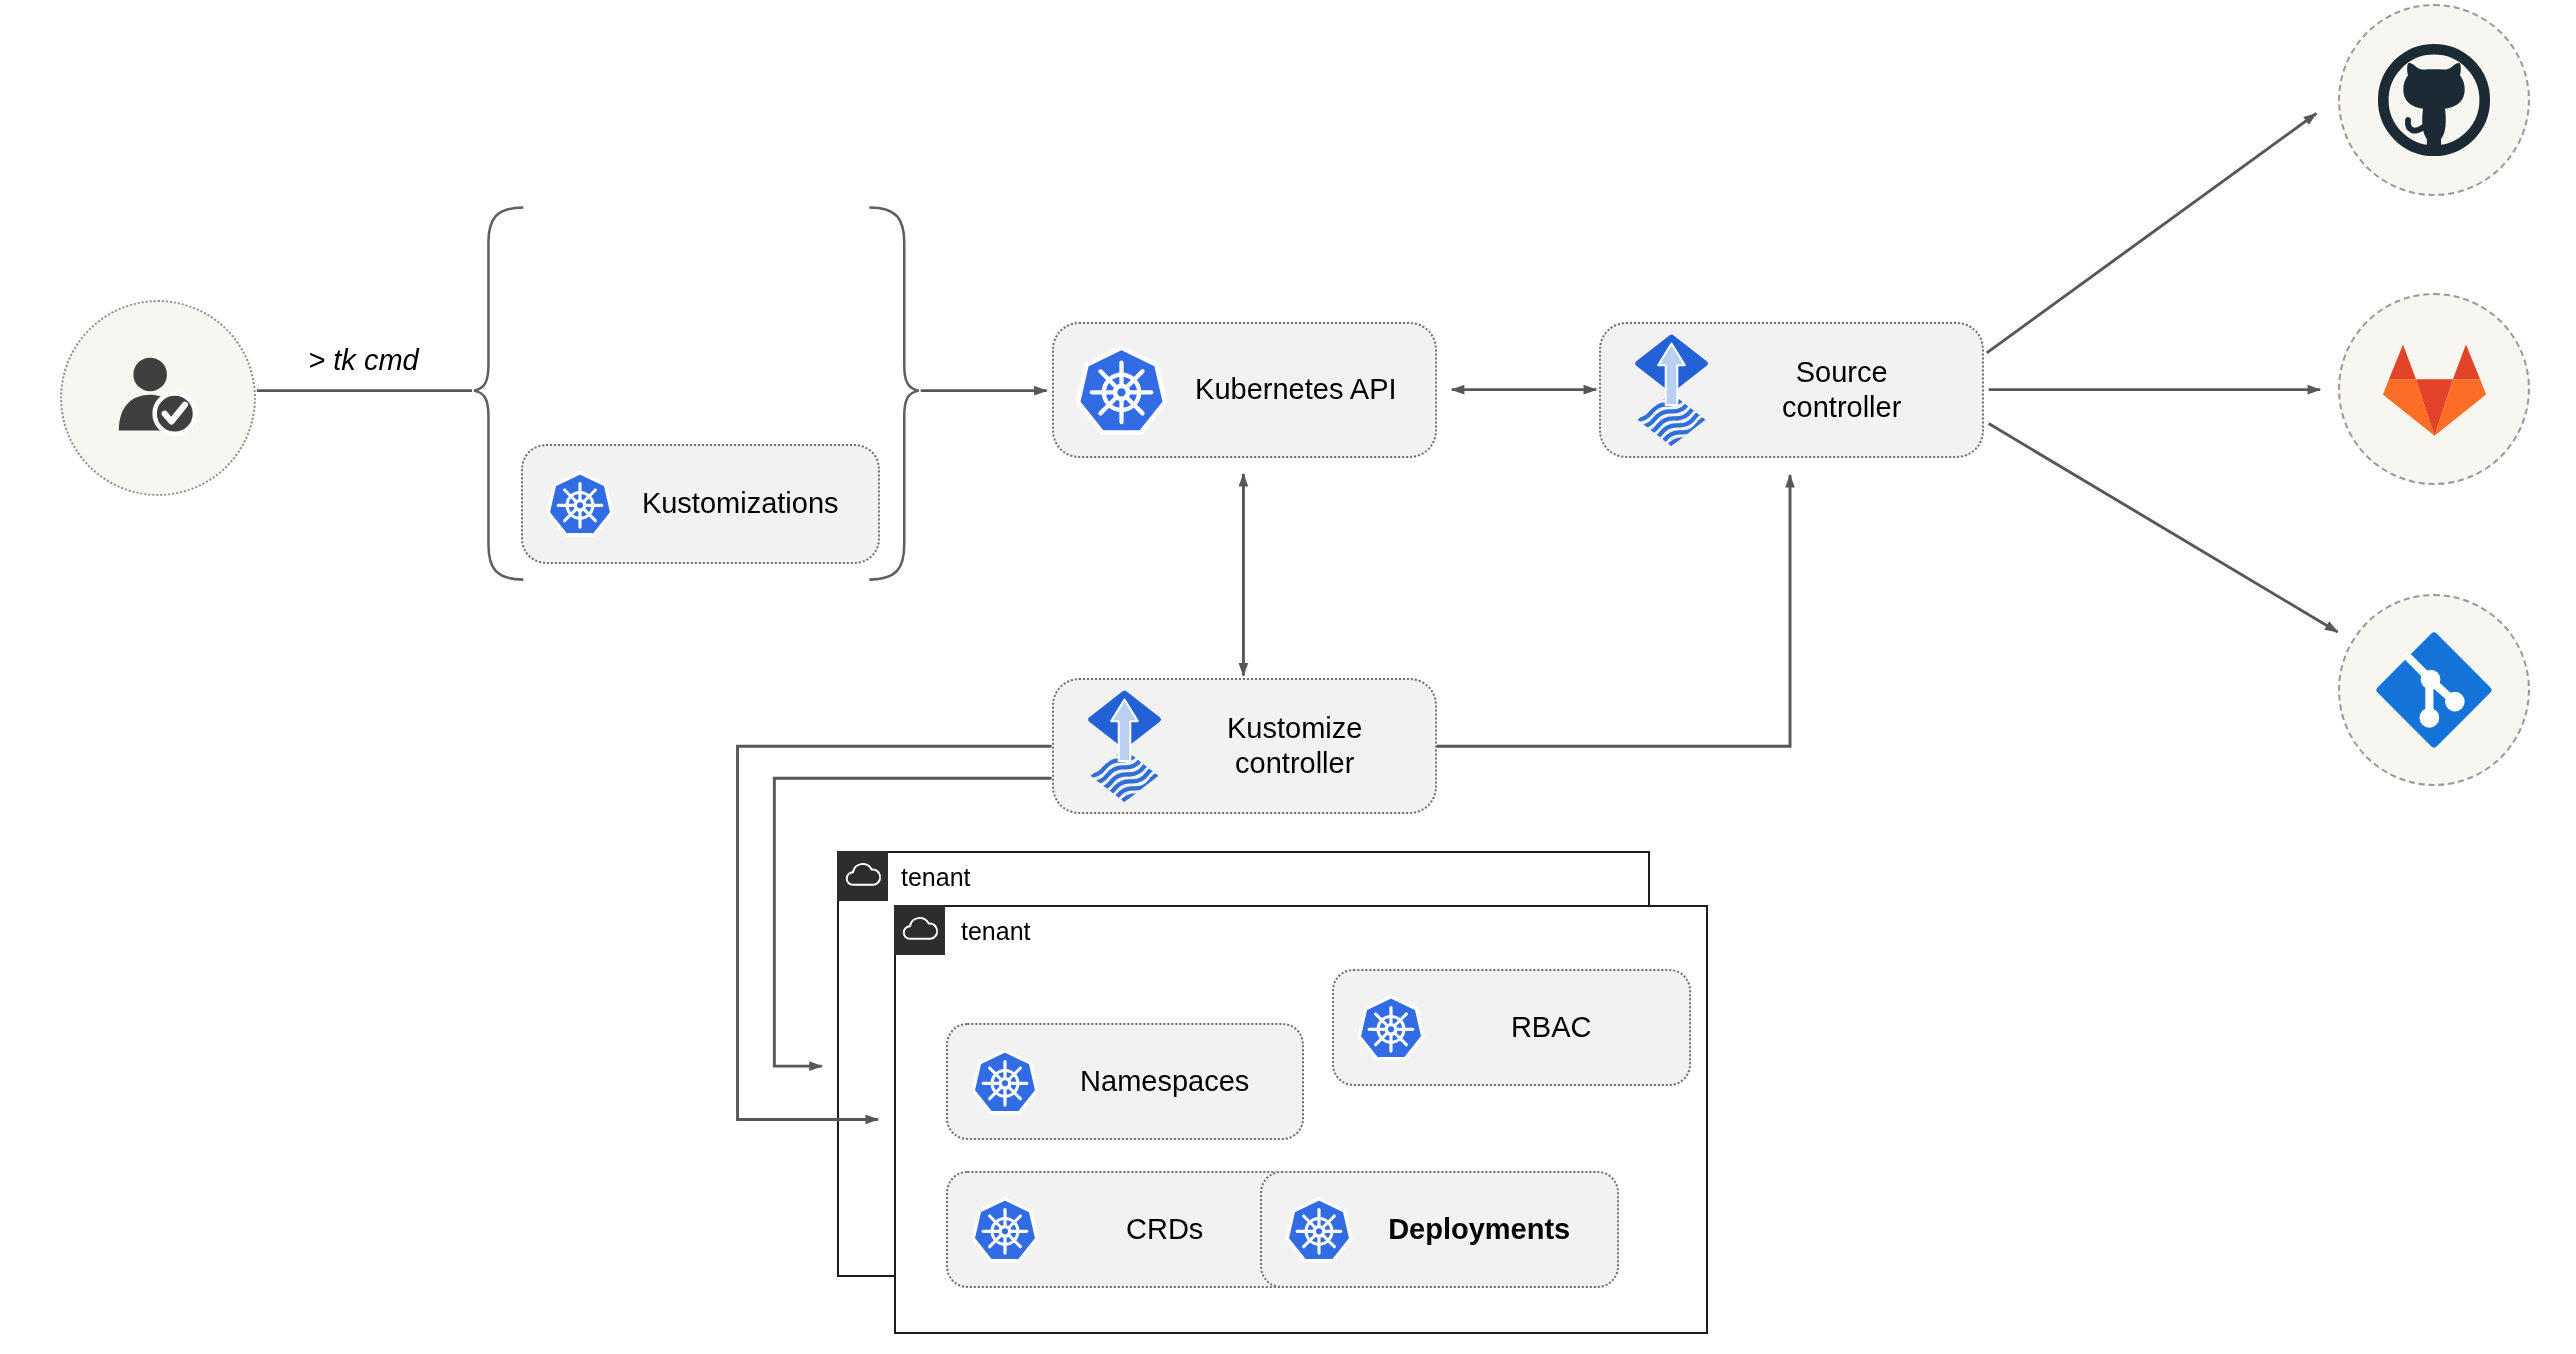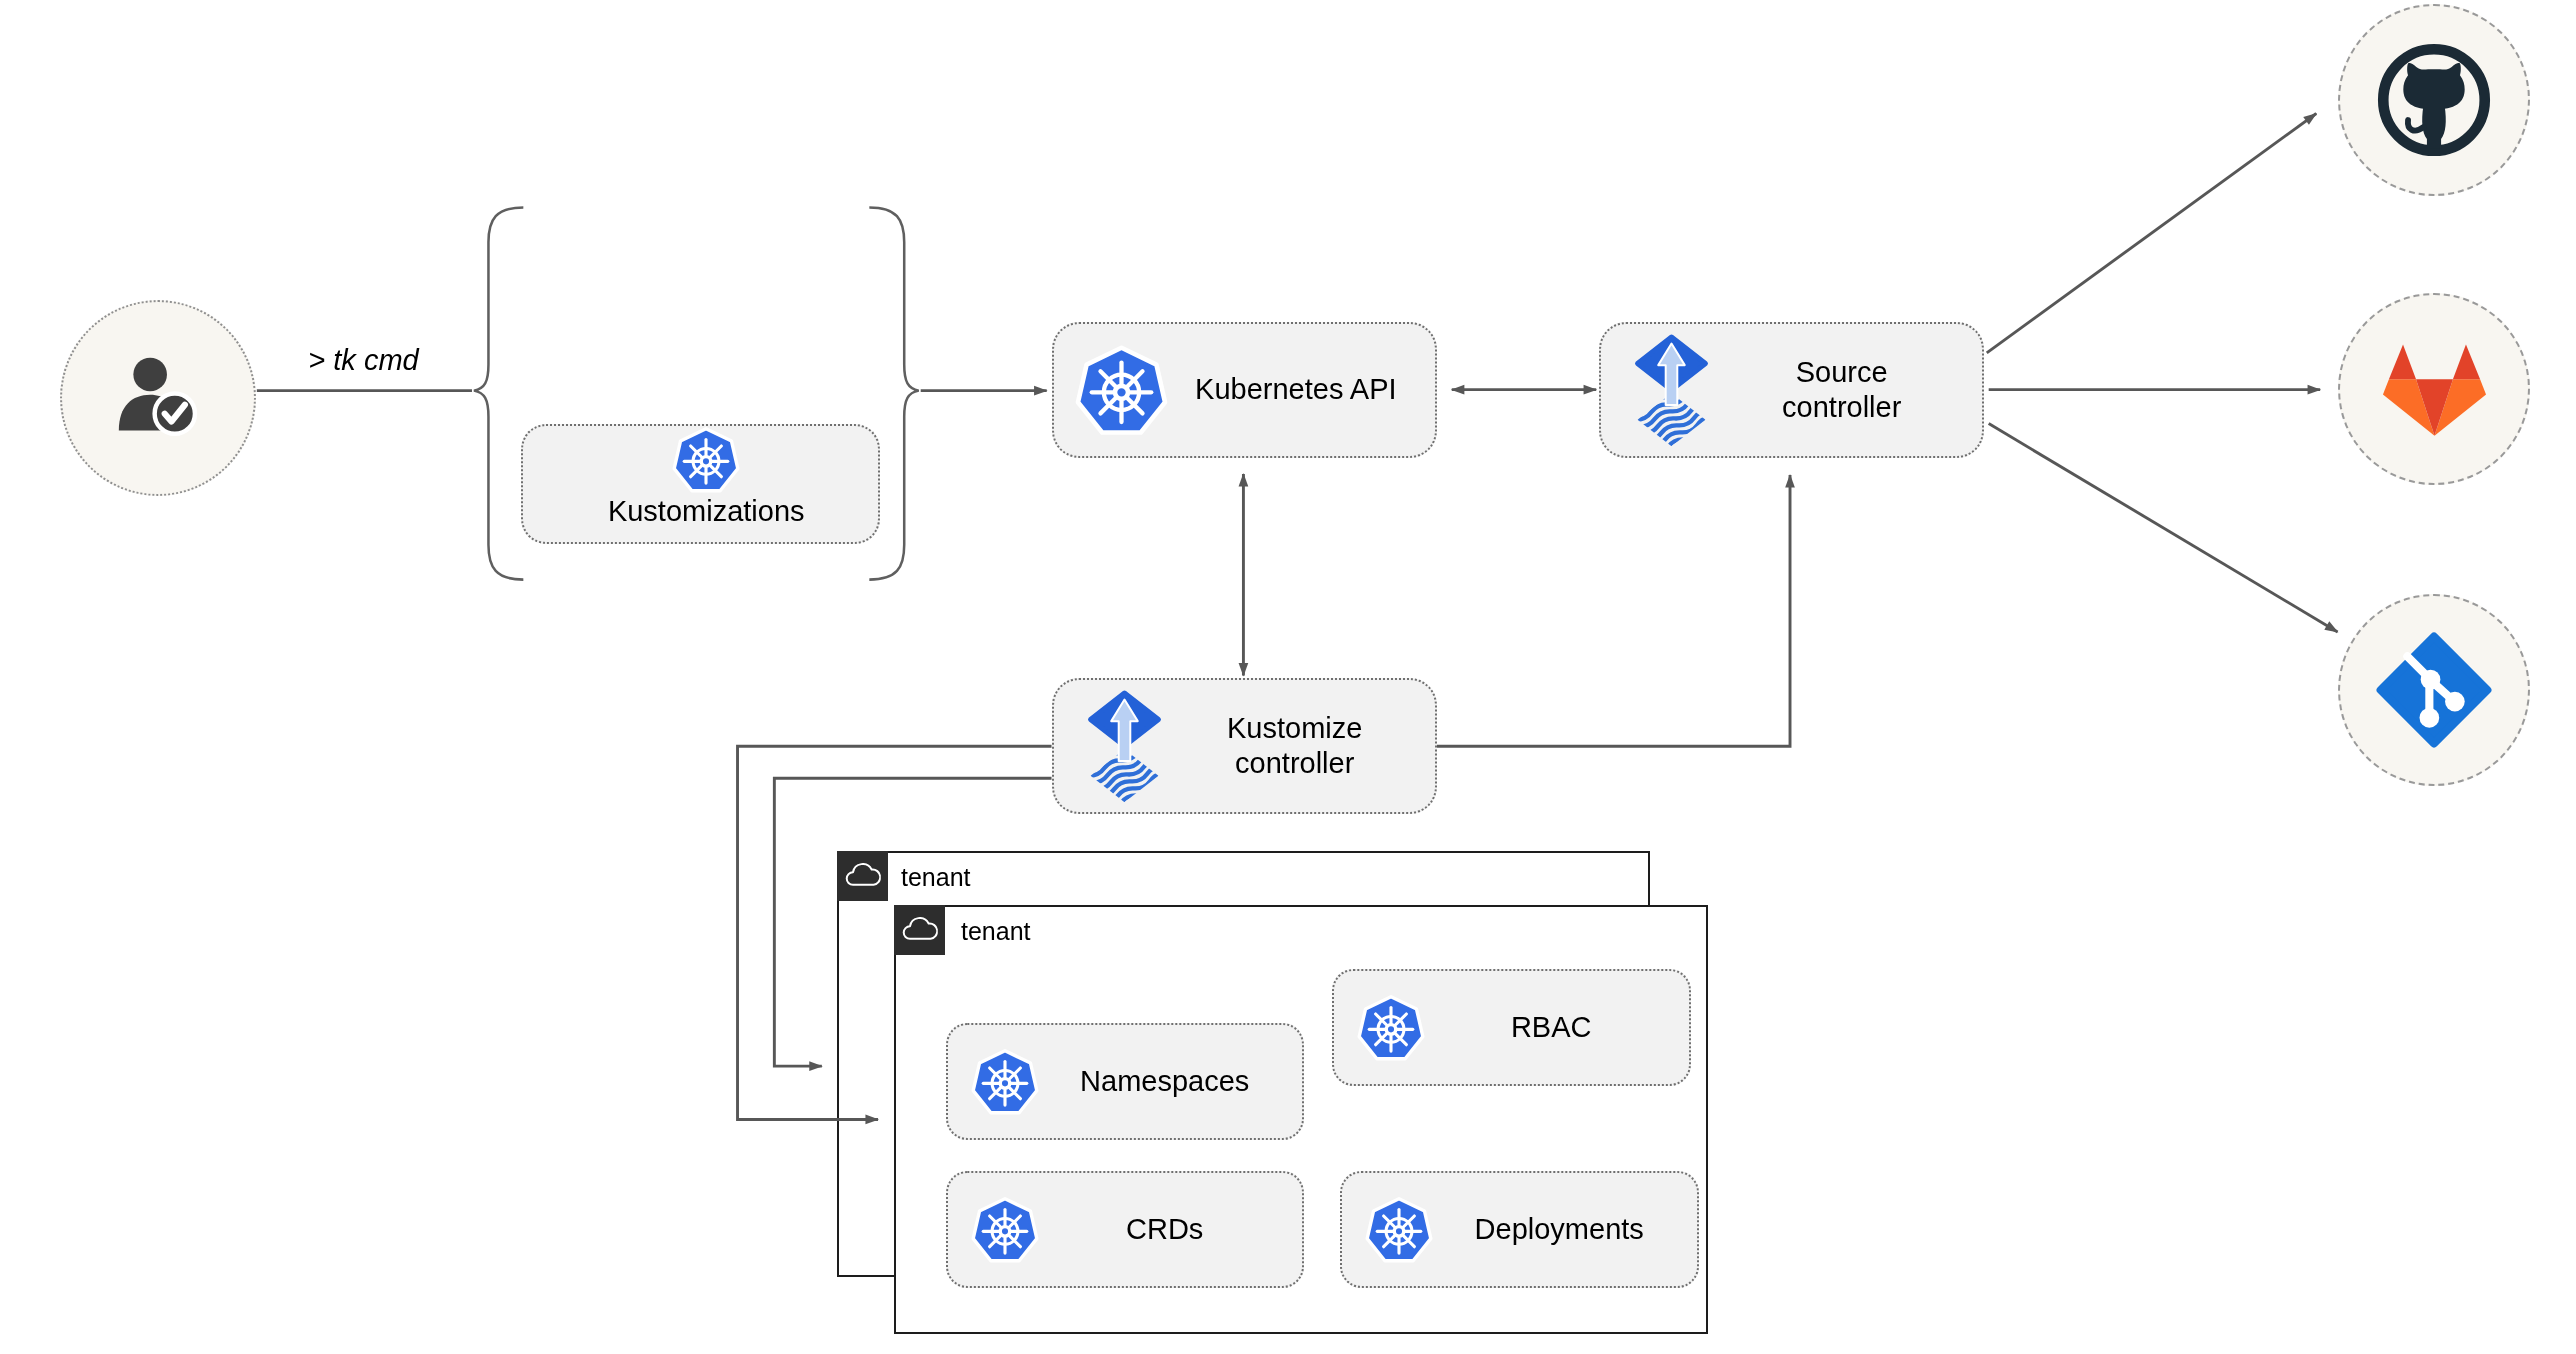--- a/index.html
+++ b/index.html
@@ -121,21 +121,21 @@
     <svg class="icon" width="112" height="112" viewBox="0 0 100 100">
       <circle cx="43" cy="29" r="15" style="fill:var(--person-gray)"></circle>
       <path d="M15,79 C15,57 27,47 43,47 C56,47 66,55 69,65 L69,79 Z" style="fill:var(--person-gray)"></path>
       <circle cx="65" cy="64" r="18" style="fill:var(--person-gray);stroke:#fff;stroke-width:4"></circle>
       <path d="M56,64 L62,71 L74,56" style="fill:none;stroke:#fff;stroke-width:5.5;stroke-linecap:round;stroke-linejoin:round"></path>
     </svg>
   </div>
 
   <div class="free-label" style="left:281px;top:344px;width:165px;font-style:italic;">&gt; tk cmd</div>
 
-  <div class="node" style="left:521px;top:424px;width:359px;height:120px;flex-direction:column;">
+  <div class="node" style="left:521px;top:444px;width:359px;height:120px;">
     <svg class="icon" width="68" height="68" viewBox="0 0 70 70">
         <use href="#sym-k8s"></use>
       </svg>
     <div class="label">
         <span>Kustomizations</span>
       </div>
   </div>
 
   <div class="node big" style="left:1052px;top:322px;width:385px;height:136px;padding-left:21.3px;">
     <svg class="icon" width="93" height="93" viewBox="0 0 96 96">
@@ -197,21 +197,21 @@
       </div>
   </div>
   <div class="node small" style="left:946px;top:1171px;width:358px;height:117px;">
     <svg class="icon" width="68" height="68" viewBox="0 0 70 70">
         <use href="#sym-k8s"></use>
       </svg>
     <div class="label">
         <span>CRDs</span>
       </div>
   </div>
-  <div class="node small" style="left:1340px;top:1171px;width:359px;height:117px;">
+  <div class="node small" style="left:1260px;top:1171px;width:359px;height:117px;font-weight:bold;">
     <svg class="icon" width="68" height="68" viewBox="0 0 70 70">
         <use href="#sym-k8s"></use>
       </svg>
     <div class="label">
         <span>Deployments</span>
       </div>
   </div>
 
   <div class="port remote-port" style="left:2338px;top:3.9px;width:192px;height:192px;">
     <svg class="icon" width="118" height="118" viewBox="0 0 100 100">

